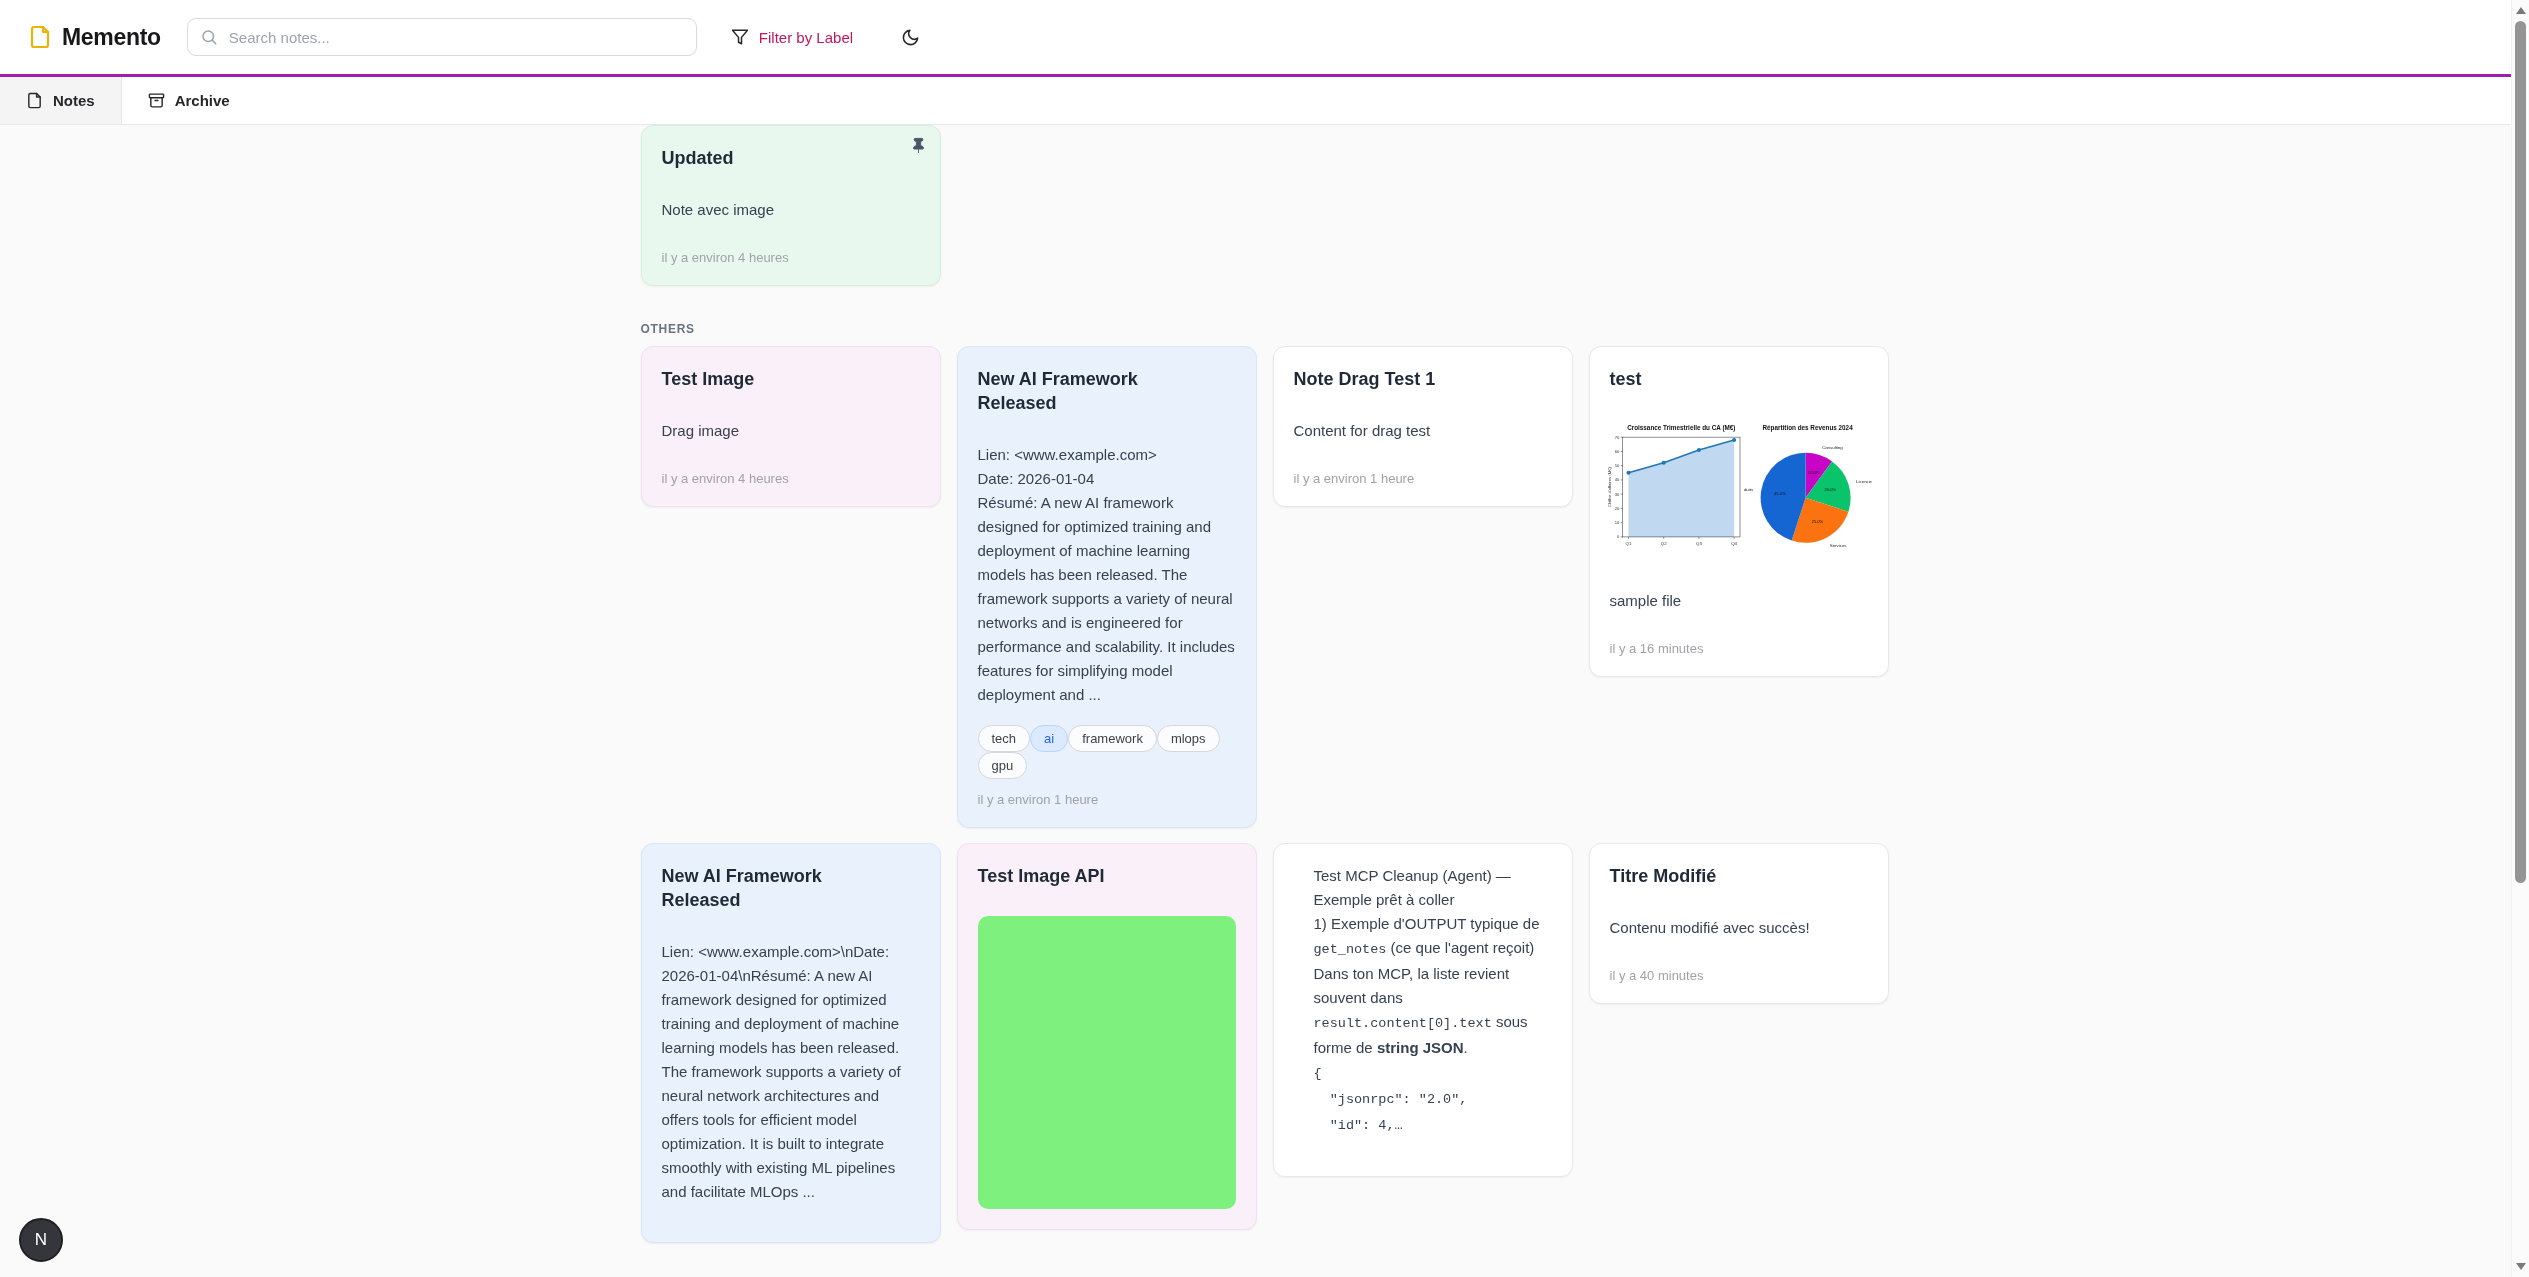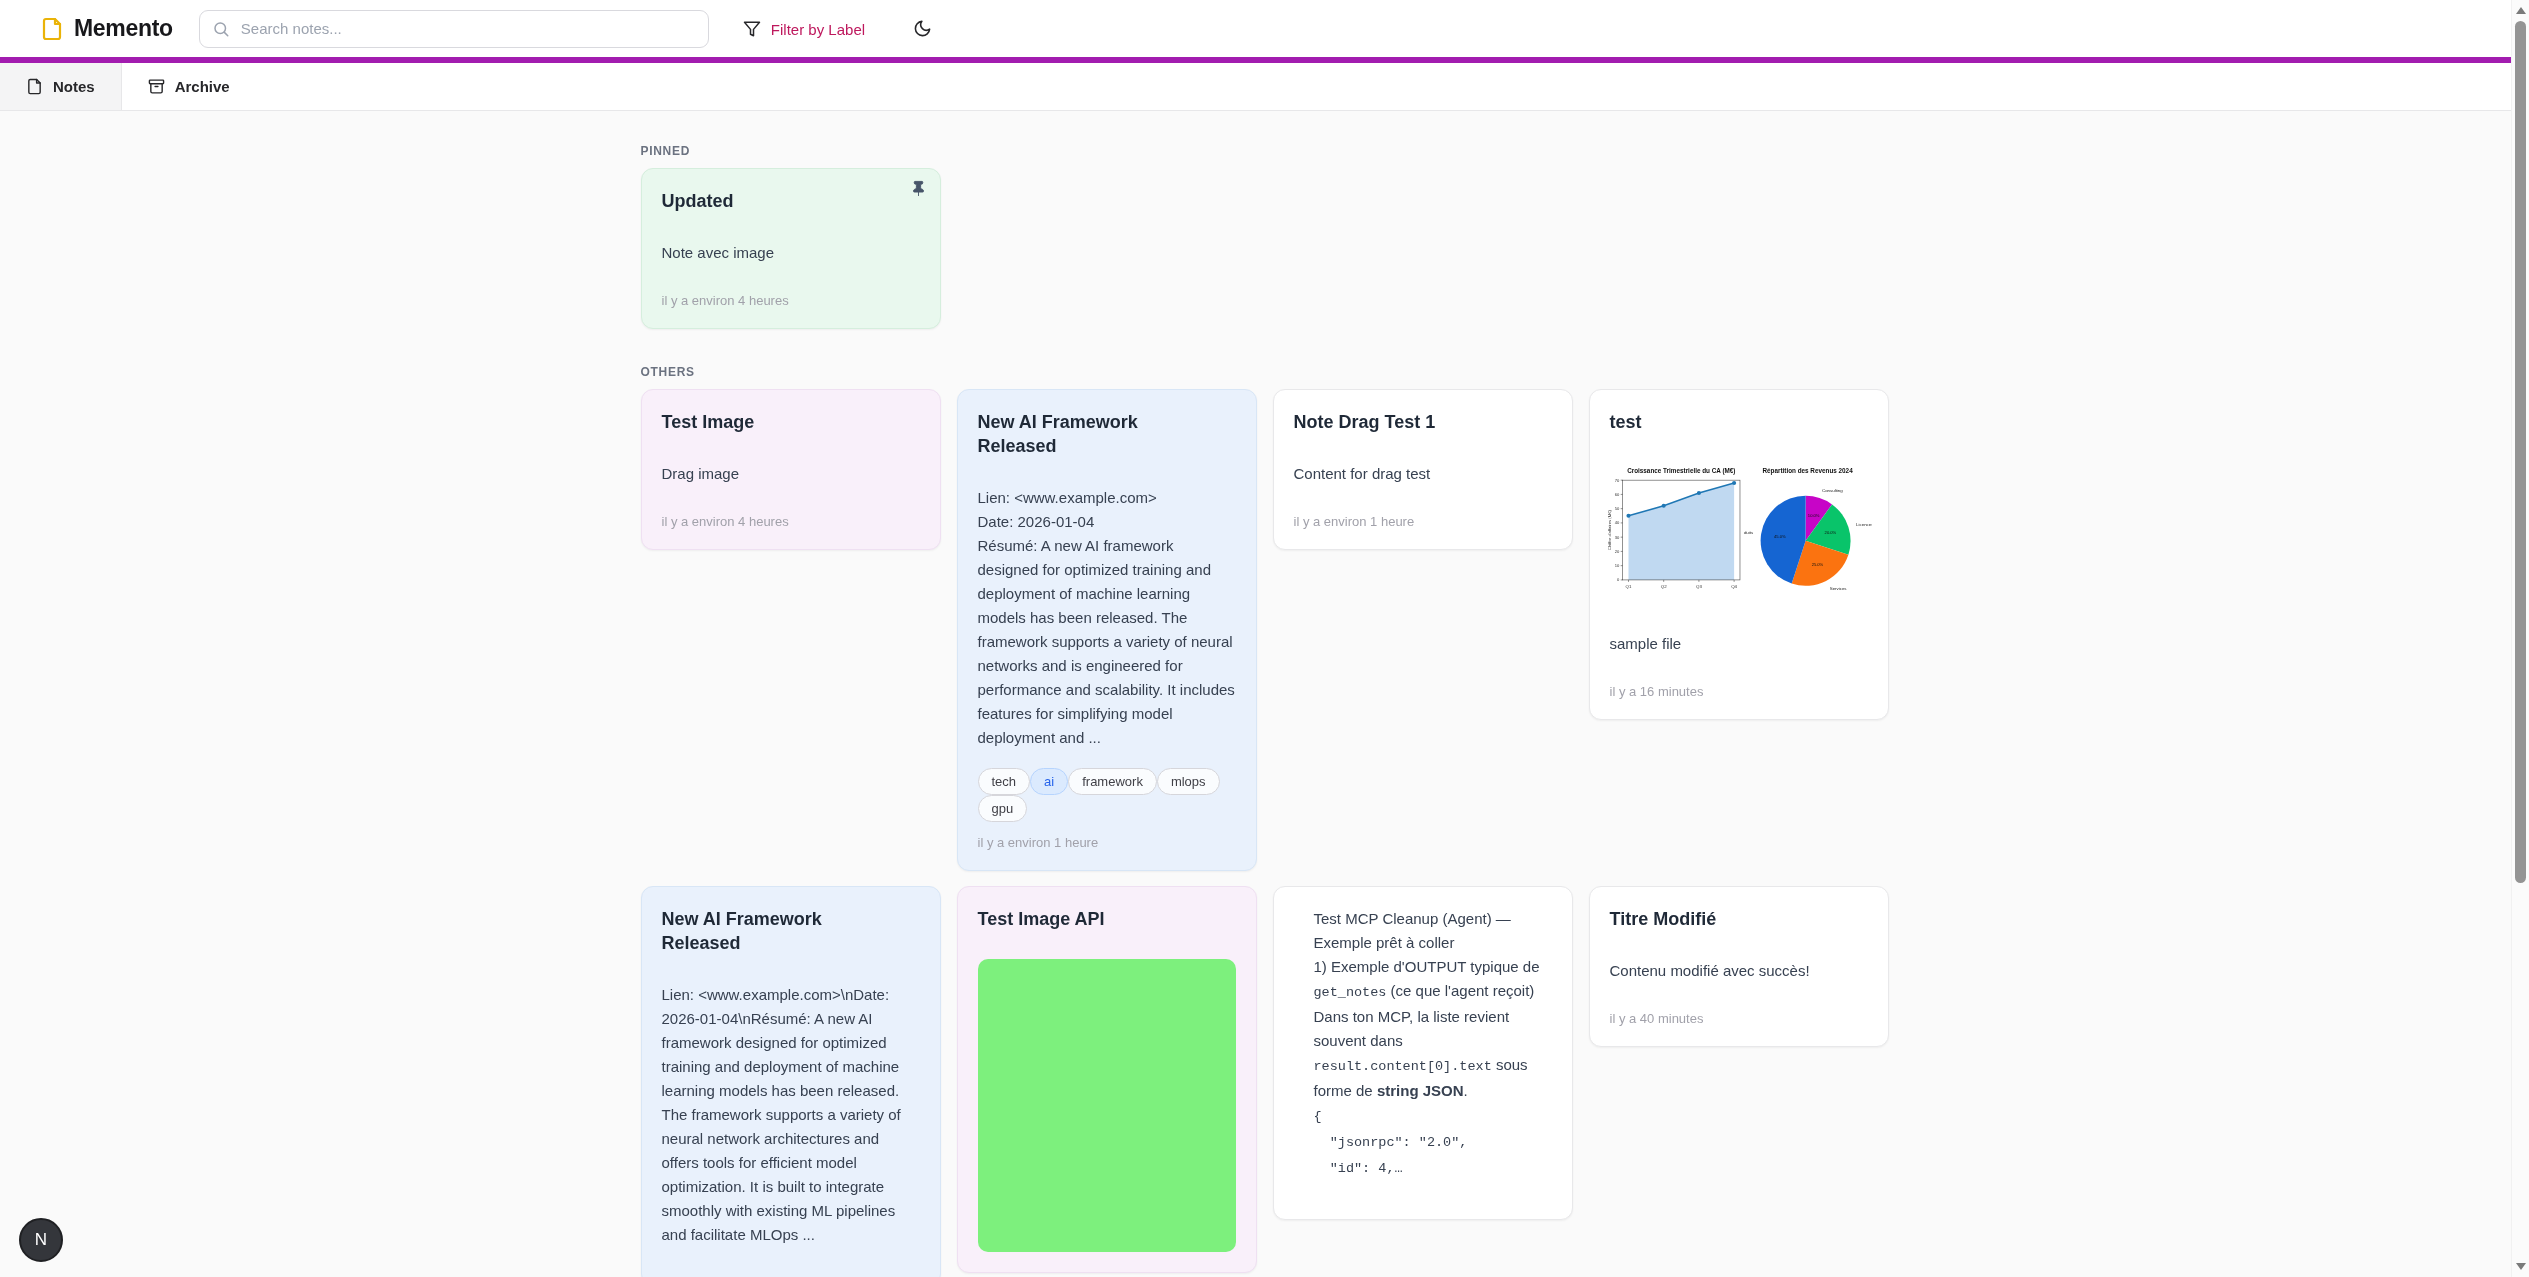--- a/index.html
+++ b/index.html
@@ -2,22 +2,22 @@
 <html><head>
 <meta charset="utf-8">
 <style>
   html,body{margin:0;padding:0;}
   body{
     width:2529px;height:1277px;overflow:hidden;position:relative;
     background:#fafafa;color:#18181b;
     font-family:"Liberation Sans", sans-serif;
   }
   
-  .header{height:63px;background:#fff;border-bottom:6px solid #a21caf;
-    display:flex;align-items:center;padding:0 40px;box-sizing:border-box;}
+  .header{height:77px;background:#fff;border-bottom:3px solid #a21caf;
+    display:flex;align-items:center;padding:0 28px;box-sizing:border-box;}
   .logo{display:flex;align-items:center;gap:10px;margin-right:26px;}
   .logo-title{font-size:23px;font-weight:700;letter-spacing:-0.3px;color:#18181b;}
   .search-box{width:510px;height:38px;border:1px solid #d9d9de;border-radius:9px;
     display:flex;align-items:center;padding:0 12px;gap:9px;background:#fff;box-sizing:border-box;}
   .search-box input{border:none;outline:none;font-size:15px;flex:1;color:#18181b;background:transparent;
     font-family:"Liberation Sans",sans-serif;}
   .search-box input::placeholder{color:#9ca3af;}
   .hdr-btn{display:flex;align-items:flex-end;gap:10px;margin-left:28px;font-size:15px;font-weight:500;
     color:#be185d;background:none;border:none;cursor:pointer;font-family:"Liberation Sans",sans-serif;}
   .icon-btn{margin-left:36px;background:none;border:none;cursor:pointer;display:flex;align-items:center;}
@@ -124,21 +124,20 @@
           <path d="M4 8v11a2 2 0 0 0 2 2h12a2 2 0 0 0 2-2V8"></path>
           <path d="M10 12h4"></path>
       </svg>
     </span>
     <span>Archive</span>
   </button>
 </nav>
 
 <main class="main">
 
-  <div class="section-label first">PINNED</div>
   <div class="notes-row" id="pinned-row">
       <div class="note" style="background: rgb(233, 248, 238); border-color: rgb(213, 238, 221);">
         <div class="pin">
           <svg width="17" height="17" viewBox="0 0 24 24" fill="#475569" stroke="#475569" stroke-width="1.3" stroke-linecap="round" stroke-linejoin="round">
             <path d="M12 17v5"></path>
             <path d="M9 10.76a2 2 0 0 1-1.11 1.79l-1.78.9A2 2 0 0 0 5 15.24V16a1 1 0 0 0 1 1h12a1 1 0 0 0 1-1v-.76a2 2 0 0 0-1.11-1.79l-1.78-.9A2 2 0 0 1 15 10.76V7a1 1 0 0 1 1-1 2 2 0 0 0 2-2V3a1 1 0 0 0-1-1H7a1 1 0 0 0-1 1v1a2 2 0 0 0 2 2 1 1 0 0 1 1 1z"></path>
           </svg>
         </div>
         <div class="note-title">Updated</div>
         <div class="note-body">Note avec image</div>

